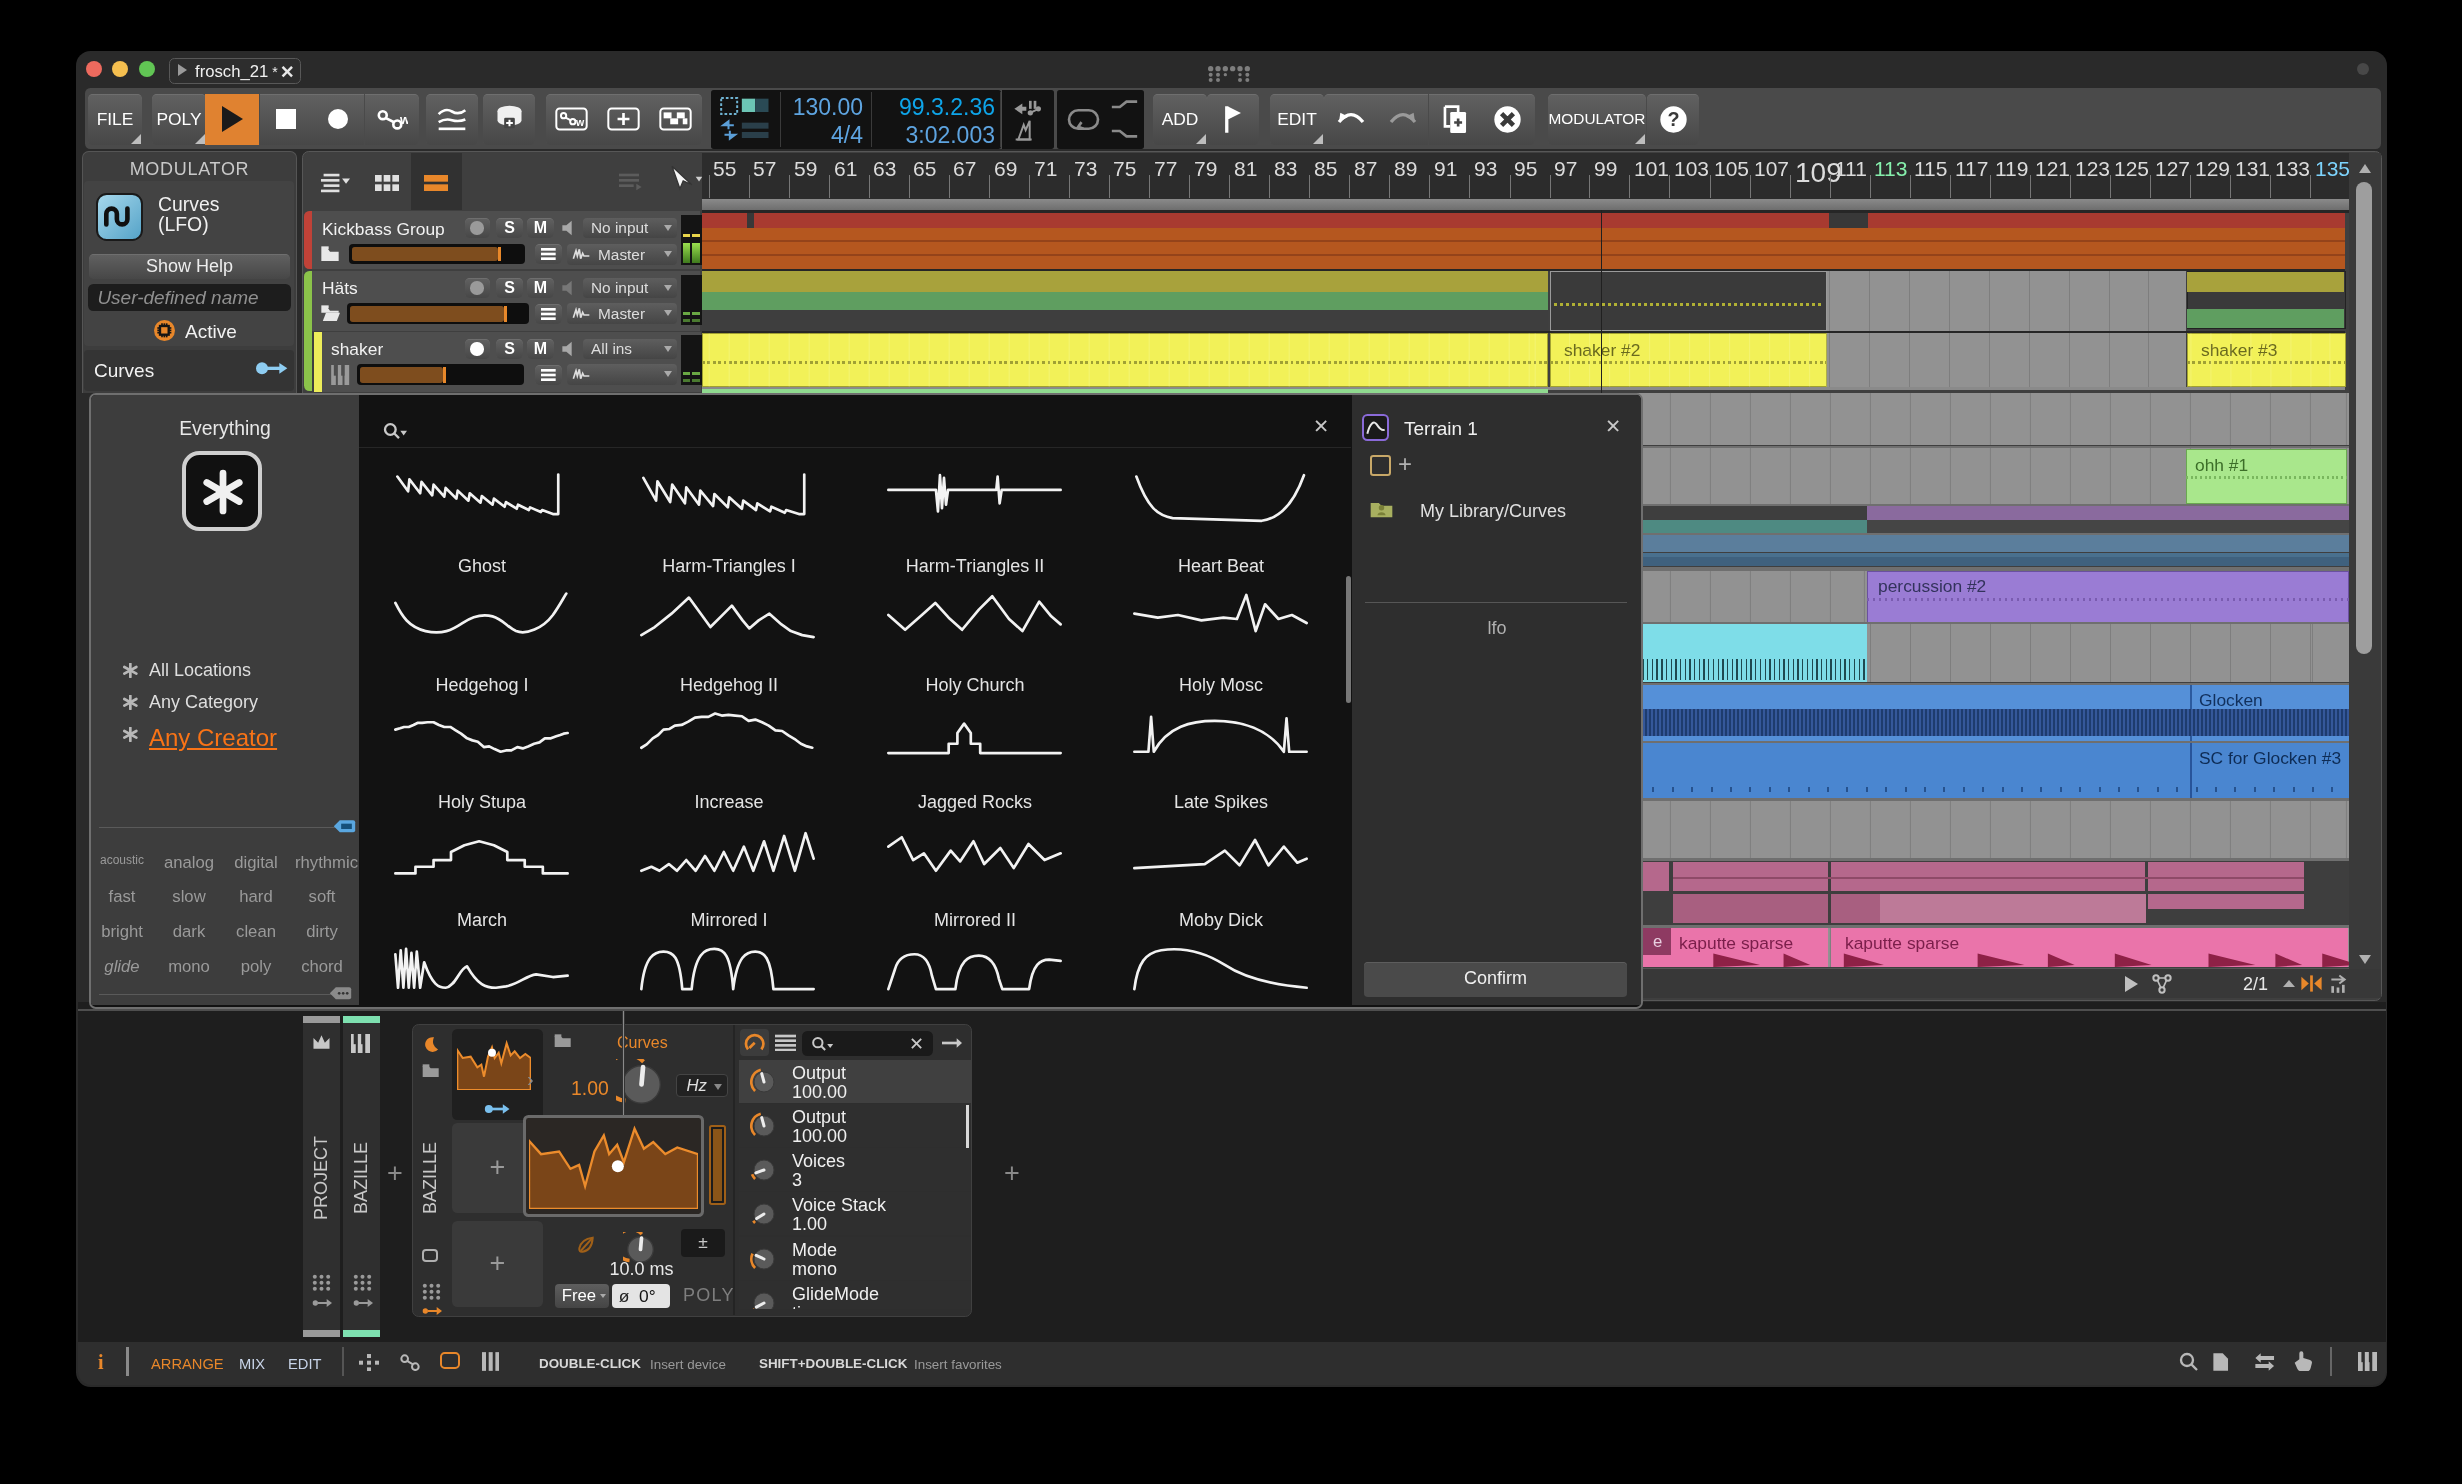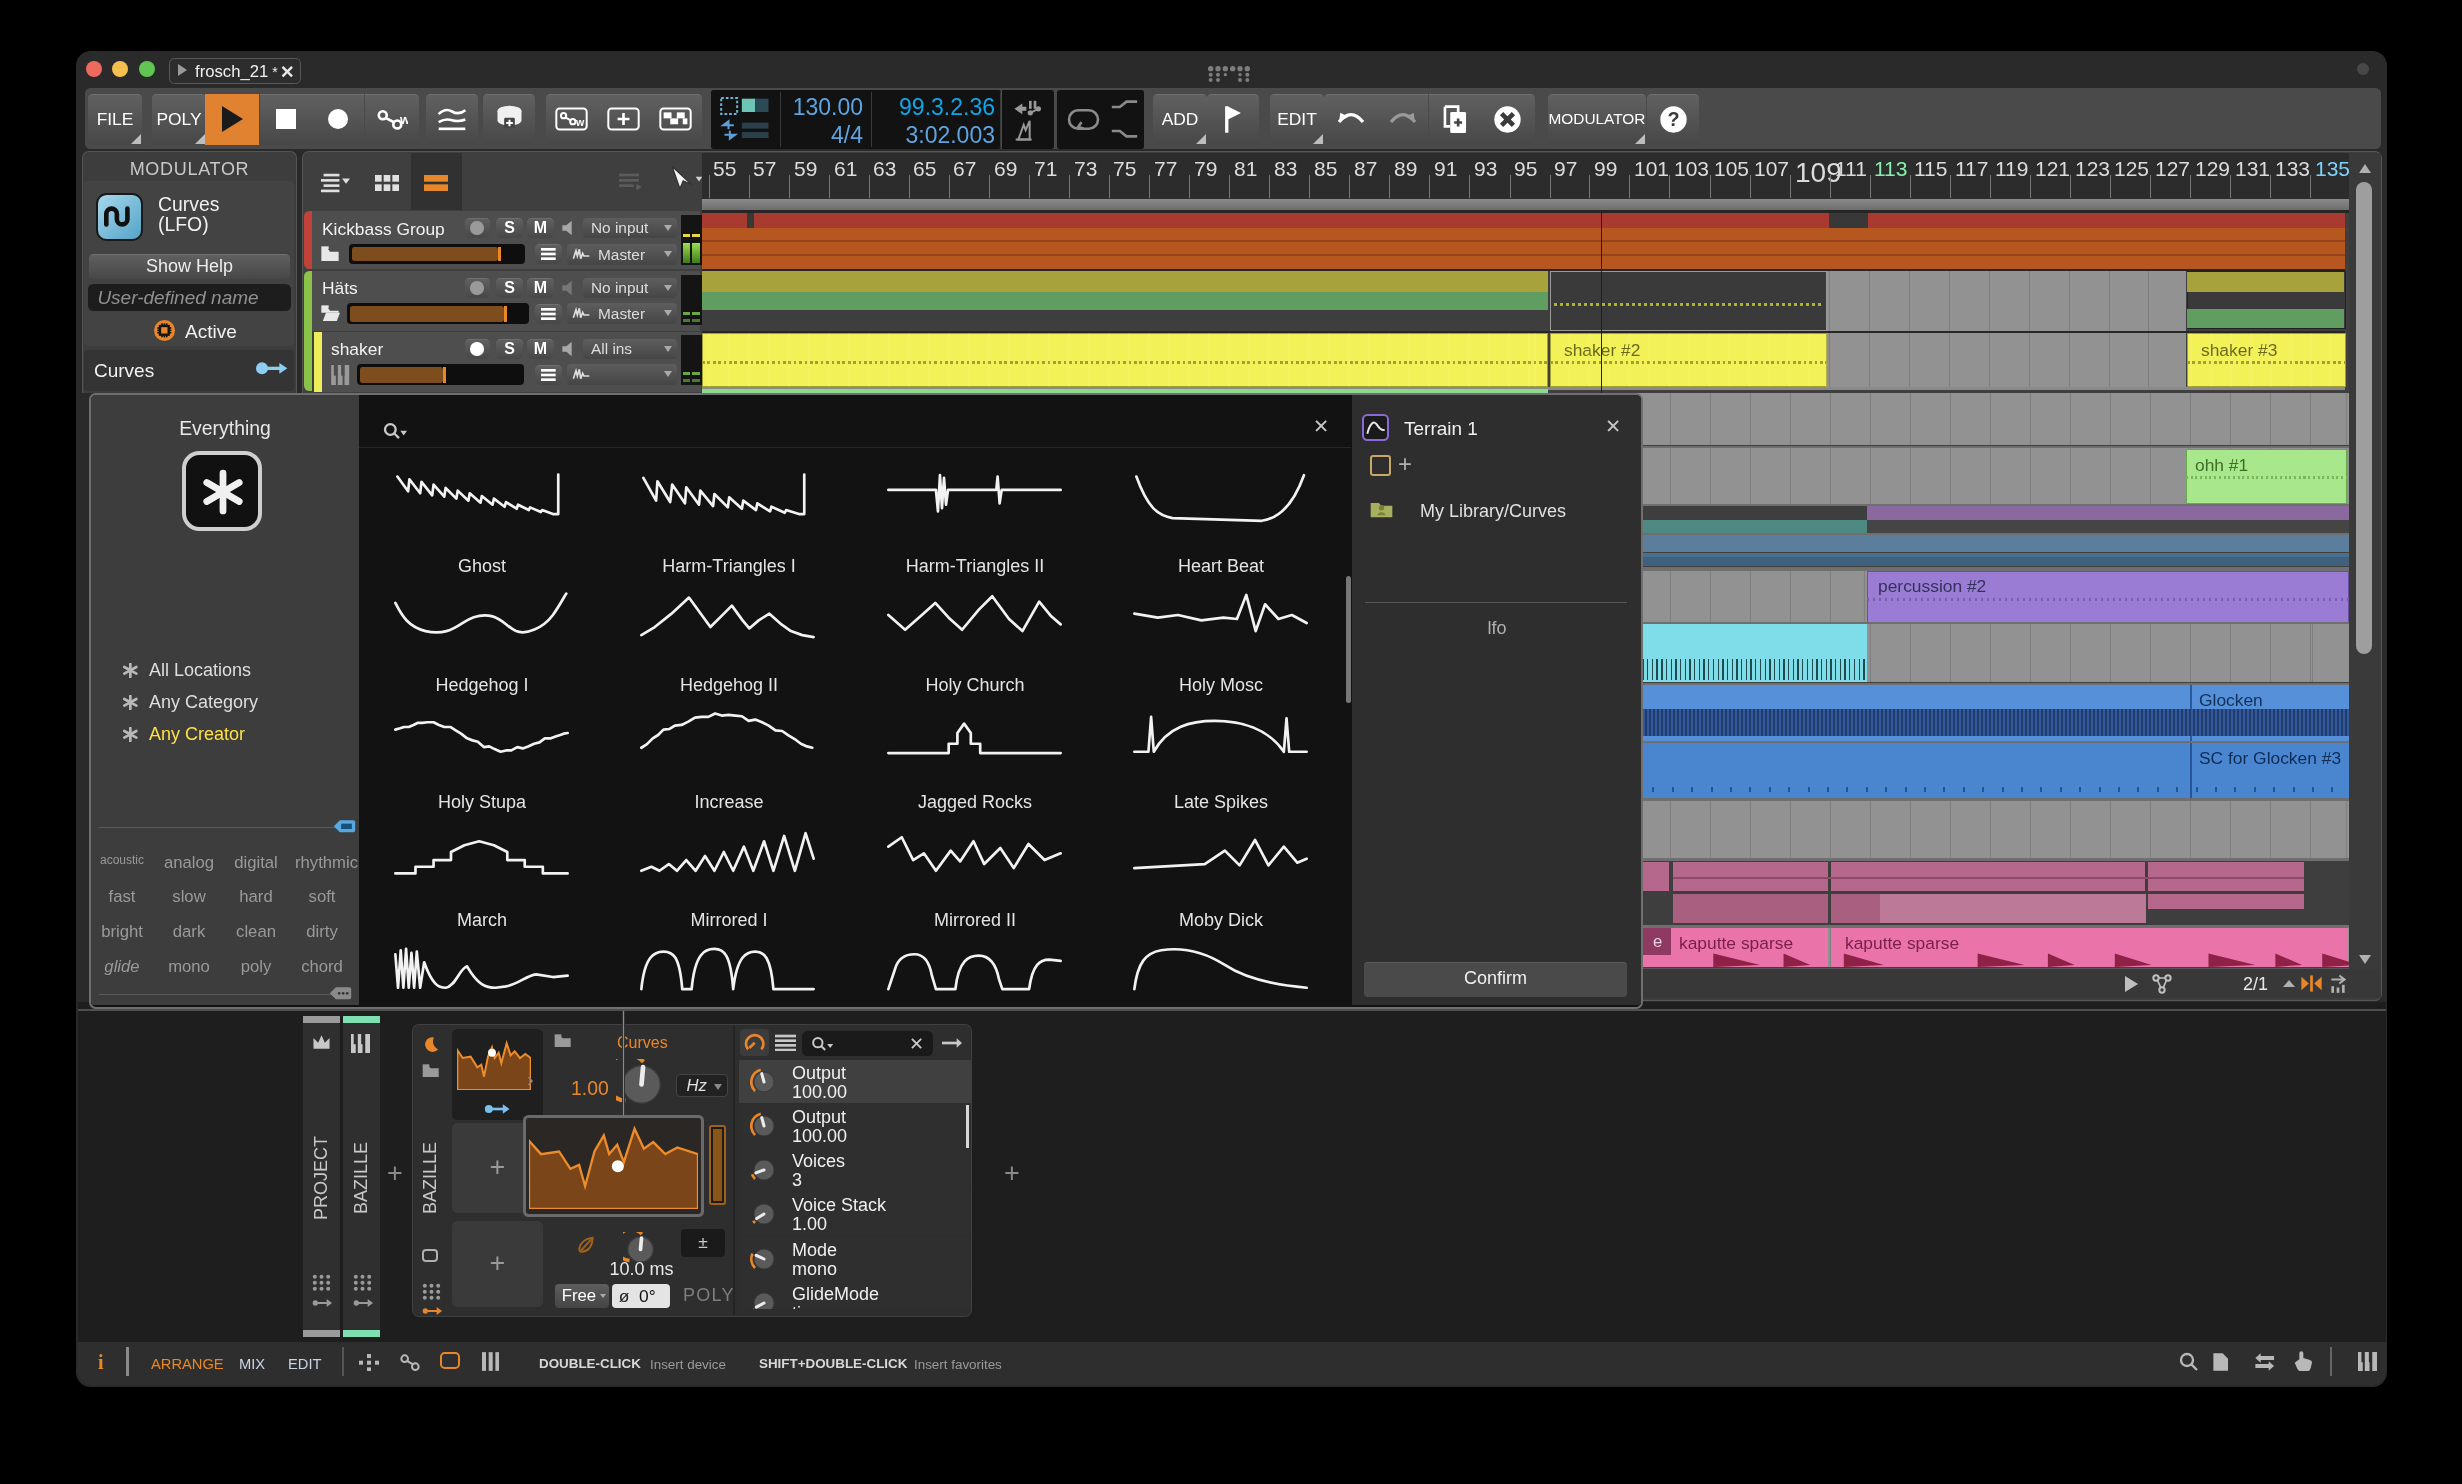--- a/index.html
+++ b/index.html
@@ -917,21 +917,21 @@
       </g>
     </svg>
 <div class="a" style="left:58px;top:297px;color:#dedede;font-size:18px;">Any Category</div>
 <svg class="a" style="left:32px;top:332px;" width="14.7" height="14.7" viewBox="0 0 22 22">
       <g stroke="#b8b8b8" stroke-width="4" stroke-linecap="round">
         <line x1="11" y1="1" x2="11" y2="21"></line>
         <line x1="2" y1="6" x2="20" y2="16"></line>
         <line x1="20" y1="6" x2="2" y2="16"></line>
       </g>
     </svg>
-<div class="a" style="left:58px;top:329px;color:#fde047;font-size:18px;">Any Creator</div>
+<div class="a" style="left:58px;top:329px;color:#f97316;font-size:24px;text-decoration:underline;">Any Creator</div>
 <div class="a" style="left:8px;top:432px;width:238px;height:1.3px;background:#5a5a5a;"></div>
 <svg class="a" style="left:242px;top:424px;" width="23" height="14.7" viewBox="0 0 34 22">
       <path d="M10 2 H30 a3 3 0 0 1 3 3 V17 a3 3 0 0 1 -3 3 H10 L1 11 Z" fill="#5aa7e0"></path>
       <rect x="12" y="7" width="16" height="8" fill="#15507a"></rect>
     </svg>
 <div class="a" style="left:4px;top:458px;width:54px;text-align:center;color:#9a9a9a;font-size:12px;">acoustic</div>
 <div class="a" style="left:71px;top:458px;width:54px;text-align:center;color:#9a9a9a;font-size:16.7px;">analog</div>
 <div class="a" style="left:138px;top:458px;width:54px;text-align:center;color:#9a9a9a;font-size:16.7px;">digital</div>
 <div class="a" style="left:204px;top:458px;width:54px;text-align:center;color:#9a9a9a;font-size:16.7px;">rhythmic</div>
 <div class="a" style="left:4px;top:492px;width:54px;text-align:center;color:#9a9a9a;font-size:16.7px;">fast</div>

